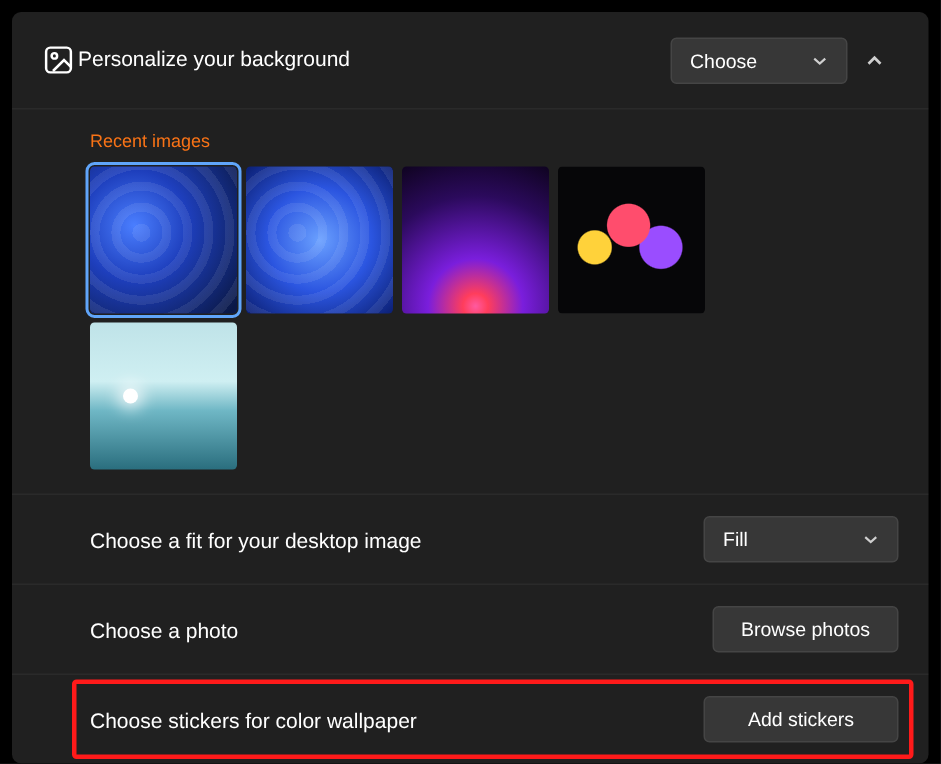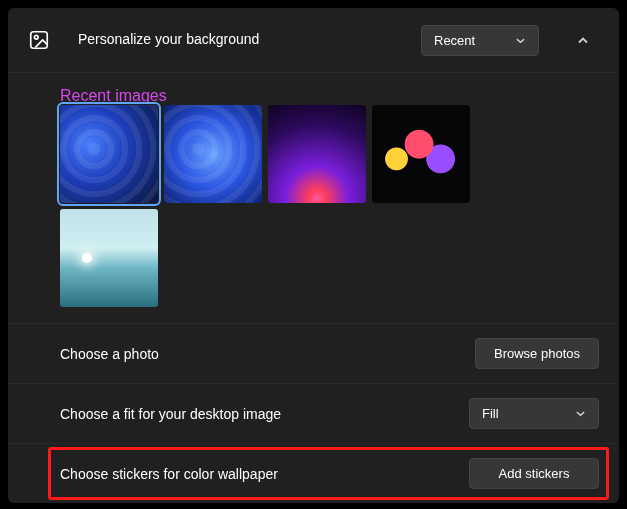--- a/index.html
+++ b/index.html
@@ -16,21 +16,21 @@
   .panel {
     background: #202020;
     border-radius: 6px;
     overflow: hidden;
   }
   .header-row {
     display: flex;
     align-items: center;
     padding: 16px 20px;
     border-bottom: 1px solid #2a2a2a;
-    gap: 28px;
+    gap: 2px;
   }
   .header-text { flex: 1; }
   .header-title { color: #ffffff; font-size: 14px; font-weight: 400; margin-bottom: 3px; }
   .header-sub { color: #9a9a9a; font-size: 12px; line-height: 1.35; max-width: 340px; }
   .bg-icon {
     width: 22px; height: 22px; flex: 0 0 22px;
     display: flex; align-items: center; justify-content: center;
     color: #fff;
   }
   .select {
@@ -52,21 +52,21 @@
     display: inline-flex; align-items: center; justify-content: center;
     color: #cfcfcf;
   }
   .expand-btn {
     width: 32px; height: 32px;
     display: flex; align-items: center; justify-content: center;
     cursor: pointer; color: #fff;
     border-radius: 4px;
   }
   .section-label {
-    color: #d946ef; font-size: 16px; padding: 14px 52px 0;
+    color: #f97316; font-size: 12px; padding: 14px 52px 10px;
   }
   .thumbs {
     padding: 0 52px 16px;
     display: flex; flex-wrap: wrap; gap: 6px;
   }
   .thumb {
     width: 98px; height: 98px;
     border-radius: 3px;
     cursor: pointer;
     overflow: hidden;
@@ -129,21 +129,21 @@
       <svg viewBox="0 0 24 24" width="22" height="22" fill="none" stroke="currentColor" stroke-width="1.8">
         <rect x="3" y="3" width="18" height="18" rx="3"></rect>
         <circle cx="9" cy="9" r="2"></circle>
         <path d="M21 17l-5-5-8 8"></path>
       </svg>
     </span>
     <div class="header-text">
       <div class="header-title">Personalize your background</div>
     </div>
     <div class="select">
-      <span>Recent</span>
+      <span>Choose</span>
       <span class="chevron">
         <svg viewBox="0 0 12 12" width="11" height="11" fill="none" stroke="currentColor" stroke-width="1.6">
             <path d="M2 4.5l4 3.5 4-3.5"></path>
           </svg>
       </span>
     </div>
     <div class="expand-btn">
       <span class="chevron">
         <svg viewBox="0 0 12 12" width="13" height="13" fill="none" stroke="currentColor" stroke-width="1.8">
             <path d="M2 8l4-4 4 4"></path>
@@ -156,34 +156,34 @@
 
   <div class="thumbs">
     <div class="thumb th0 active"></div>
     <div class="thumb th1"></div>
     <div class="thumb th2"></div>
     <div class="thumb th3"></div>
     <div class="thumb th4"></div>
   </div>
 
   <div class="row">
-    <div class="row-label">Choose a photo</div>
-    <div class="btn">Browse photos</div>
-  </div>
-
-  <div class="row">
     <div class="row-label">Choose a fit for your desktop image</div>
     <div class="select" style="min-width:130px">
       <span>Fill</span>
       <span class="chevron">
         <svg viewBox="0 0 12 12" width="11" height="11" fill="none" stroke="currentColor" stroke-width="1.6">
             <path d="M2 4.5l4 3.5 4-3.5"></path>
           </svg>
       </span>
     </div>
   </div>
 
+  <div class="row">
+    <div class="row-label">Choose a photo</div>
+    <div class="btn">Browse photos</div>
+  </div>
+
   <div class="row highlight-ring">
     <div class="row-label">Choose stickers for color wallpaper</div>
     <div class="btn" style="min-width:130px">Add stickers</div>
   </div>
 
 </div>
 
 </body></html>

